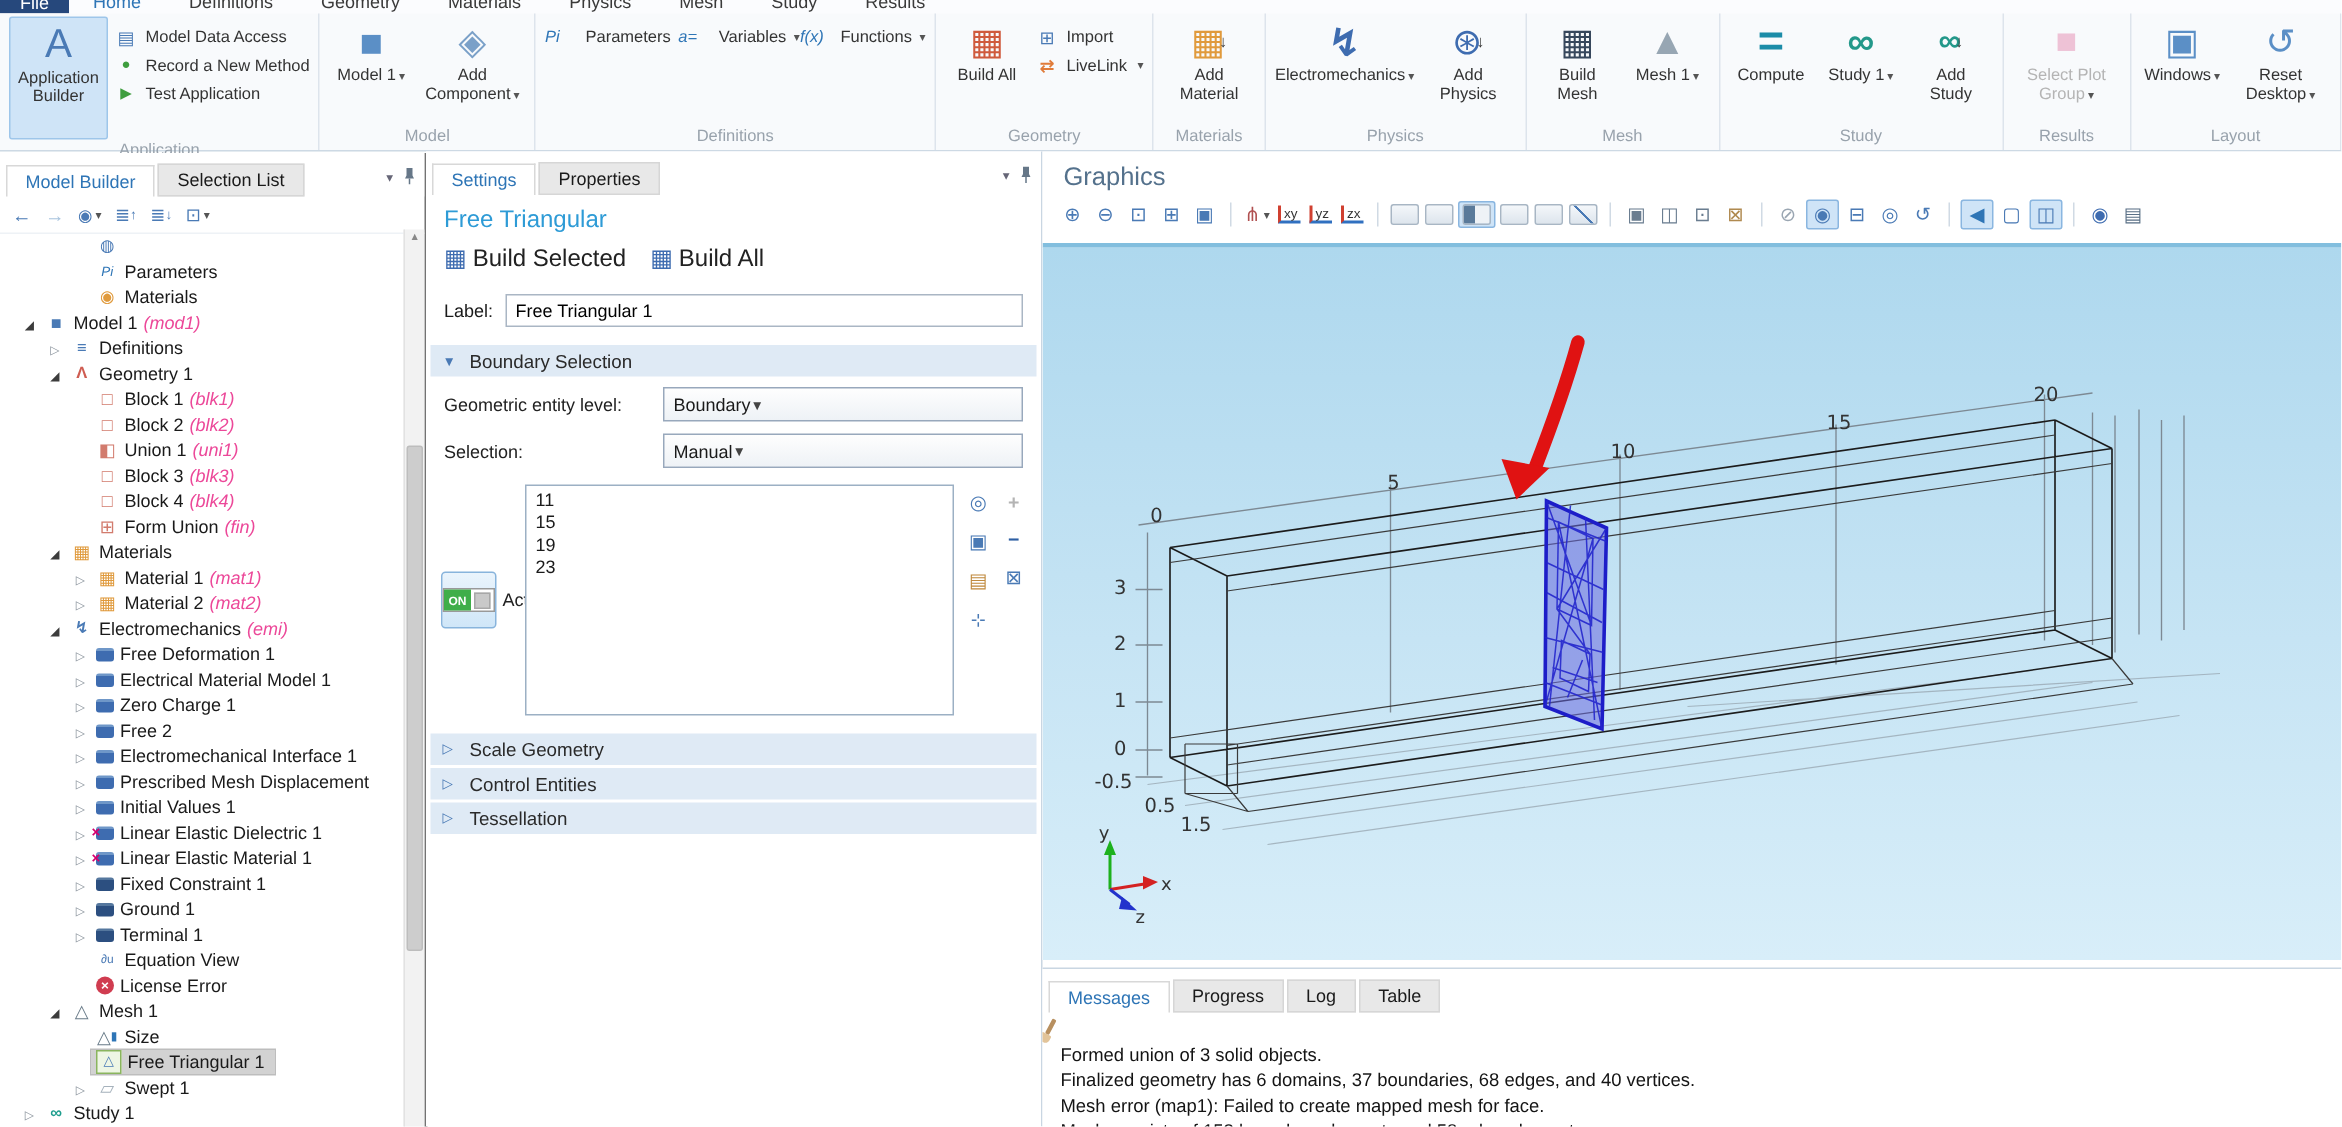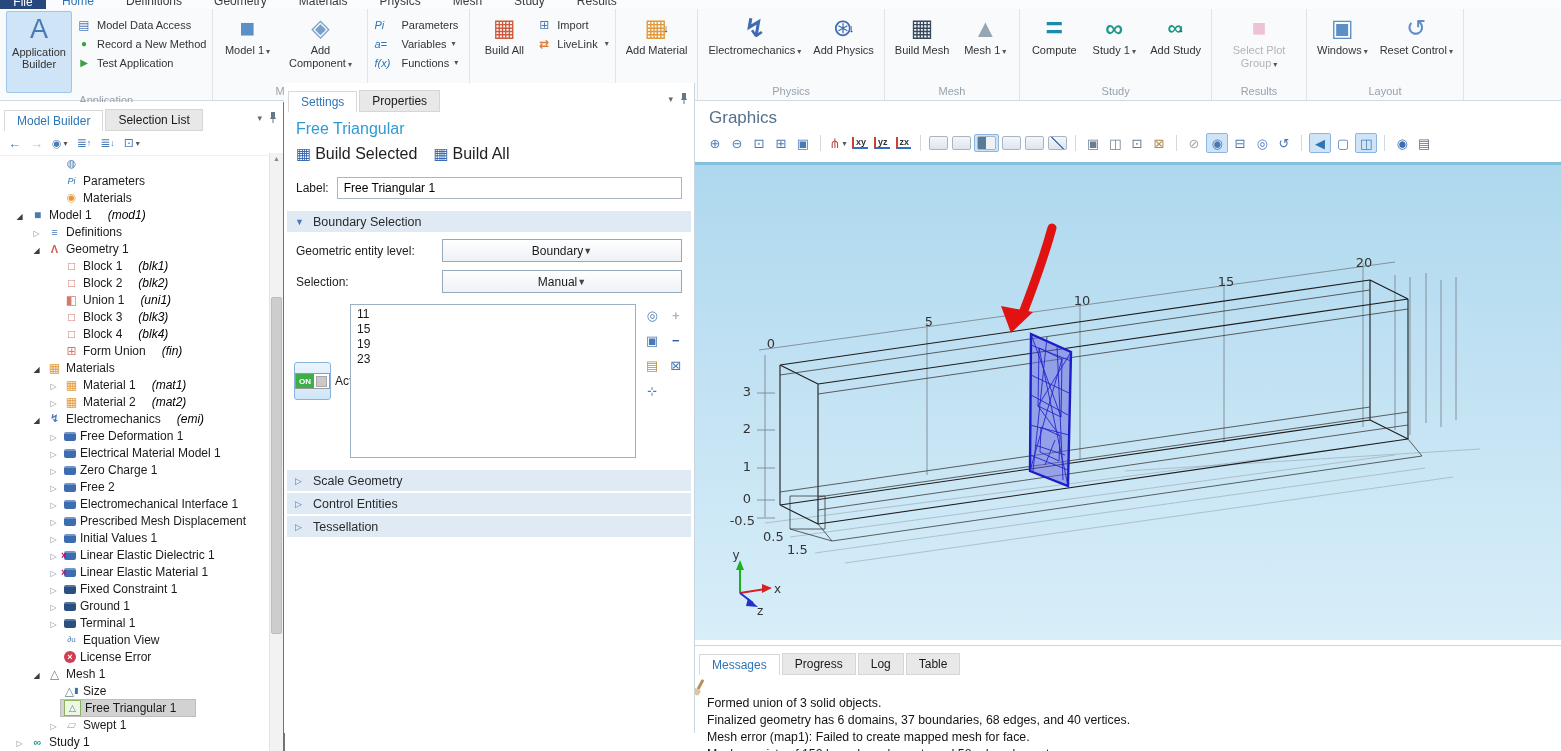--- a/index.html
+++ b/index.html
@@ -74,21 +74,21 @@
   .trow[data-indent="1"]{padding-left:12px}
   .trow[data-indent="2"]{padding-left:29px}
   .trow[data-indent="3"]{padding-left:46px}
   .texp{width:15px;flex:none;text-align:center}
   .texp[data-exp="closed"]::before{content:"▷";font-size:8px;color:#8a939c}
   .texp[data-exp="open"]::before{content:"◢";font-size:8px;color:#3c3c3c}
   .tsel{display:flex;align-items:center;padding:0 3px;height:16px}
   .tsel[data-selected="true"]{background:#d2d2d2;outline:1px solid #bdbdbd}
   .ticon{width:15px;height:14px;flex:none;display:inline-flex;align-items:center;justify-content:center;margin-right:4px;font-size:11px;position:relative}
   .tlabel{font-size:12px;color:#1a1a1a}
-  .ttag{font-size:12px;color:#000000;font-style:italic;margin-left:16px}
+  .ttag{font-size:12px;color:#ec4899;font-style:italic;margin-left:4px}
   [data-icon="global-definitions-icon"]::before{content:"◍";color:#4a7ab5}
   [data-icon="parameters-icon"]::before{content:"Pi";color:#2e75b6;font-size:9px;font-style:italic}
   [data-icon="materials-root-icon"]::before{content:"◉";color:#e09a3c}
   [data-icon="model-icon"]::before{content:"■";color:#4a7ab5;font-size:12px}
   [data-icon="definitions-icon"]::before{content:"≡";color:#4a7ab5;font-weight:bold}
   [data-icon="geometry-icon"]::before{content:"Λ";color:#cf5d52;font-weight:bold;font-size:11px}
   [data-icon="block-icon"]::before{content:"□";color:#d27b6d;font-size:12px}
   [data-icon="union-icon"]::before{content:"◧";color:#d27b6d;font-size:12px}
   [data-icon="form-union-icon"]::before{content:"⊞";color:#d27b6d;font-size:12px}
   [data-icon="materials-icon"]::before,[data-icon="material-icon"]::before{content:"▦";color:#e09a3c;font-size:12px}
@@ -103,31 +103,31 @@
   [data-icon="size-icon"]::before{content:"△";color:#6b7d8a;font-size:12px}
   [data-icon="size-icon"]::after{content:"▮";color:#2e75b6;font-size:8px}
   [data-icon="free-triangular-icon"]{border:1px solid #8ab55e;background:#eef6e4}
   [data-icon="free-triangular-icon"]::before{content:"△";color:#4a7ab5;font-size:9px}
   [data-icon="swept-icon"]::before{content:"▱";color:#a6b2bc;font-size:12px}
   [data-icon="study-icon"]::before{content:"∞";color:#1f9e8e;font-weight:bold}
   .vscroll{position:absolute;right:0;top:51px;bottom:0;width:13px;background:#f2f2f2;border-left:1px solid #e2e2e2}
   .vscroll .sarrow{display:block;text-align:center;font-size:7px;color:#888;line-height:12px}
   .vscroll .thumb{position:absolute;left:1px;right:1px;top:24%;height:56%;background:#cdcdcd;border:1px solid #bdbdbd;border-radius:2px}
   
-  #setpanel{position:absolute;left:284px;top:83px;width:410px;height:650px;border-right:1px solid #c9d6e2;background:#fff;overflow:hidden}
+  #setpanel{position:absolute;left:284px;top:101px;width:410px;height:650px;border-right:1px solid #c9d6e2;background:#fff;overflow:hidden}
   .set-title{color:#2e9bd6;font-size:16px;padding:8px 12px 4px}
   .buildrow{display:flex;gap:16px;padding:2px 12px 10px;font-size:16px;color:#222;align-items:center}
   .buildrow .bi::before{content:"▦";color:#3e6cb0;margin-right:4px}
   .labelrow{display:flex;align-items:center;gap:8px;padding:4px 12px 10px}
   .tinput{height:20px;border:1px solid #aab6c4;padding:0 6px;font-size:12px;flex:1;background:#fff;font-family:inherit}
   .secbar{background:#dfeaf5;height:21px;display:flex;align-items:center;padding-left:8px;margin:2px 3px;font-size:12.5px;color:#2a2a2a;gap:8px}
   .secbar .sarr{font-size:9px;color:#4a7ab5;width:10px}
   .formrow{display:flex;align-items:center;padding:5px 12px 3px;gap:16px}
   .formrow .fcap{width:130px;font-size:12px;color:#222}
-  .combo{display:flex;align-items:center;justify-content:center;height:21px;border:1px solid #98a8bc;background:linear-gradient(#fefefe,#eef2f6);padding:0 6px;font-size:12px;flex:1}
+  .combo{display:flex;align-items:center;justify-content:flex-start;height:21px;border:1px solid #98a8bc;background:linear-gradient(#fefefe,#eef2f6);padding:0 6px;font-size:12px;flex:1}
   .combo .caret2{font-size:9px;color:#444}
   .selrow{display:flex;gap:10px;padding:8px 8px 10px 10px}
   .activecol{display:flex;align-items:center;width:46px;gap:4px}
   .activebtn{width:40px;height:36px;border:1px solid #88b4dc;border-radius:3px;background:linear-gradient(#eaf4fc,#cfe6f8);display:flex;align-items:center;justify-content:center}
   .onsw{display:flex;align-items:center;border:1px solid #999;background:#fff;height:14px;padding-right:2px}
   .onsw .on{background:#3fae49;color:#fff;font-size:8px;font-weight:bold;padding:0 3px;height:14px;display:flex;align-items:center}
   .onsw .sq{width:9px;height:9px;background:#c9c9c9;border:1px solid #a8a8a8;margin-left:2px}
   .activelabel{font-size:12px;color:#222}
   .listbox{width:272px;height:148px;border:1px solid #9cb0c4;background:#fff;padding:2px 6px;font-size:12px;line-height:15px;overflow:hidden}
   .selicons{display:flex;gap:12px;padding-top:4px}
@@ -145,21 +145,21 @@
   .gfx-toolbar{display:flex;align-items:center;gap:2px;padding:3px 10px 4px;height:24px}
   .gt{width:20px;height:18px;display:inline-flex;align-items:center;justify-content:center;color:#4a7ab5;font-size:13px;border-radius:2px}
   .gt.active{background:#cfe4f7;border:1px solid #8ab6e0}
   .gtsep{width:1px;height:16px;background:#d0dae4;margin:0 5px}
   [data-name="zoom-in-icon"]::before{content:"⊕"}
   [data-name="zoom-out-icon"]::before{content:"⊖"}
   [data-name="zoom-box-icon"]::before{content:"⊡"}
   [data-name="zoom-extents-icon"]::before{content:"⊞"}
   [data-name="zoom-selected-icon"]::before{content:"▣"}
   [data-name="orientation-icon"]::before{content:"⋔";color:#b05050}
-  .vchip{font-size:9px;font-weight:bold;color:#333;border-left:2px solid #d04030;border-bottom:2px solid #3070c0;padding:0 2px;margin:0 2px}
+  .vchip{font-size:9px;font-weight:normal;color:#333;border-left:2px solid #d04030;border-bottom:2px solid #3070c0;padding:0 2px;margin:0 2px}
   .rm{width:17px;height:12px;border:1px solid #a8b6c4;background:linear-gradient(#f4f7fa,#dde5ed);border-radius:2px;margin:0 1px}
   .rm.dark{background:linear-gradient(90deg,#5a7a9a 45%,#eef2f6 45%)}
   .rm.slash{background:linear-gradient(45deg,transparent 46%,#4a7ab5 46%,#4a7ab5 54%,transparent 54%),linear-gradient(#f4f7fa,#dde5ed)}
   .rmwrap{display:inline-flex;align-items:center;justify-content:center;padding:1px;border-radius:2px}
   .rmwrap.active{background:#cfe4f7;border:1px solid #8ab6e0}
   [data-name="copy-image-icon"]::before{content:"▣";color:#6a7d90}
   [data-name="snapshot-icon"]::before{content:"◫";color:#6a7d90}
   [data-name="select-frame-icon"]::before{content:"⊡";color:#6a7d90}
   [data-name="clear-frame-icon"]::before{content:"⊠";color:#b08a50}
   [data-name="transparency-icon"]::before{content:"⊘";color:#9aa6b2}
@@ -239,21 +239,21 @@
       <div class="bigbtn" data-name="add-component-button">
         <span class="bicon" data-name="add-component-icon"></span>
         <span class="blabel caret" data-name="add-component-label">Add Component</span>
       </div>
     </div>
     <div class="rcaption" data-name="group-caption">Model</div>
   </div>
 
   <div class="rgroup" data-name="ribbon-group-definitions">
     <div class="rcontent">
-      <div style="display:flex;flex-direction:column;padding-top:4px" data-name="definitions-items">
+      <div style="display:flex;flex-direction:row;padding-top:4px" data-name="definitions-items">
 
           <div class="srow" data-name="ribbon-button">
             <span data-name="pi-prefix">Pi</span>
             <span data-name="ribbon-button-label">Parameters</span>
             <span style="font-size:8px;color:#555" data-name="dropdown-caret-icon"></span>
           </div>
 
           <div class="srow" data-name="ribbon-button">
             <span data-name="pi-prefix">a=</span>
             <span data-name="ribbon-button-label">Variables</span>
@@ -357,21 +357,21 @@
   </div>
 
   <div class="rgroup" data-name="ribbon-group-layout">
     <div class="rcontent">
       <div class="bigbtn" data-name="windows-button">
         <span class="bicon" data-name="windows-icon"></span>
         <span class="blabel caret" data-name="windows-label">Windows</span>
       </div>
       <div class="bigbtn" data-name="reset-desktop-button">
         <span class="bicon" data-name="reset-desktop-icon"></span>
-        <span class="blabel caret" data-name="reset-desktop-label">Reset Control</span>
+        <span class="blabel caret" data-name="reset-desktop-label">Reset Desktop</span>
       </div>
     </div>
     <div class="rcaption" data-name="group-caption">Layout</div>
   </div>
 </div>
 
 <div id="mbpanel" data-name="model-builder-panel">
   <div class="panel-tabs">
     <div class="ptab active" data-name="tab-model-builder">Model Builder</div>
     <div class="ptab inactive" data-name="tab-selection-list">Selection List</div>

